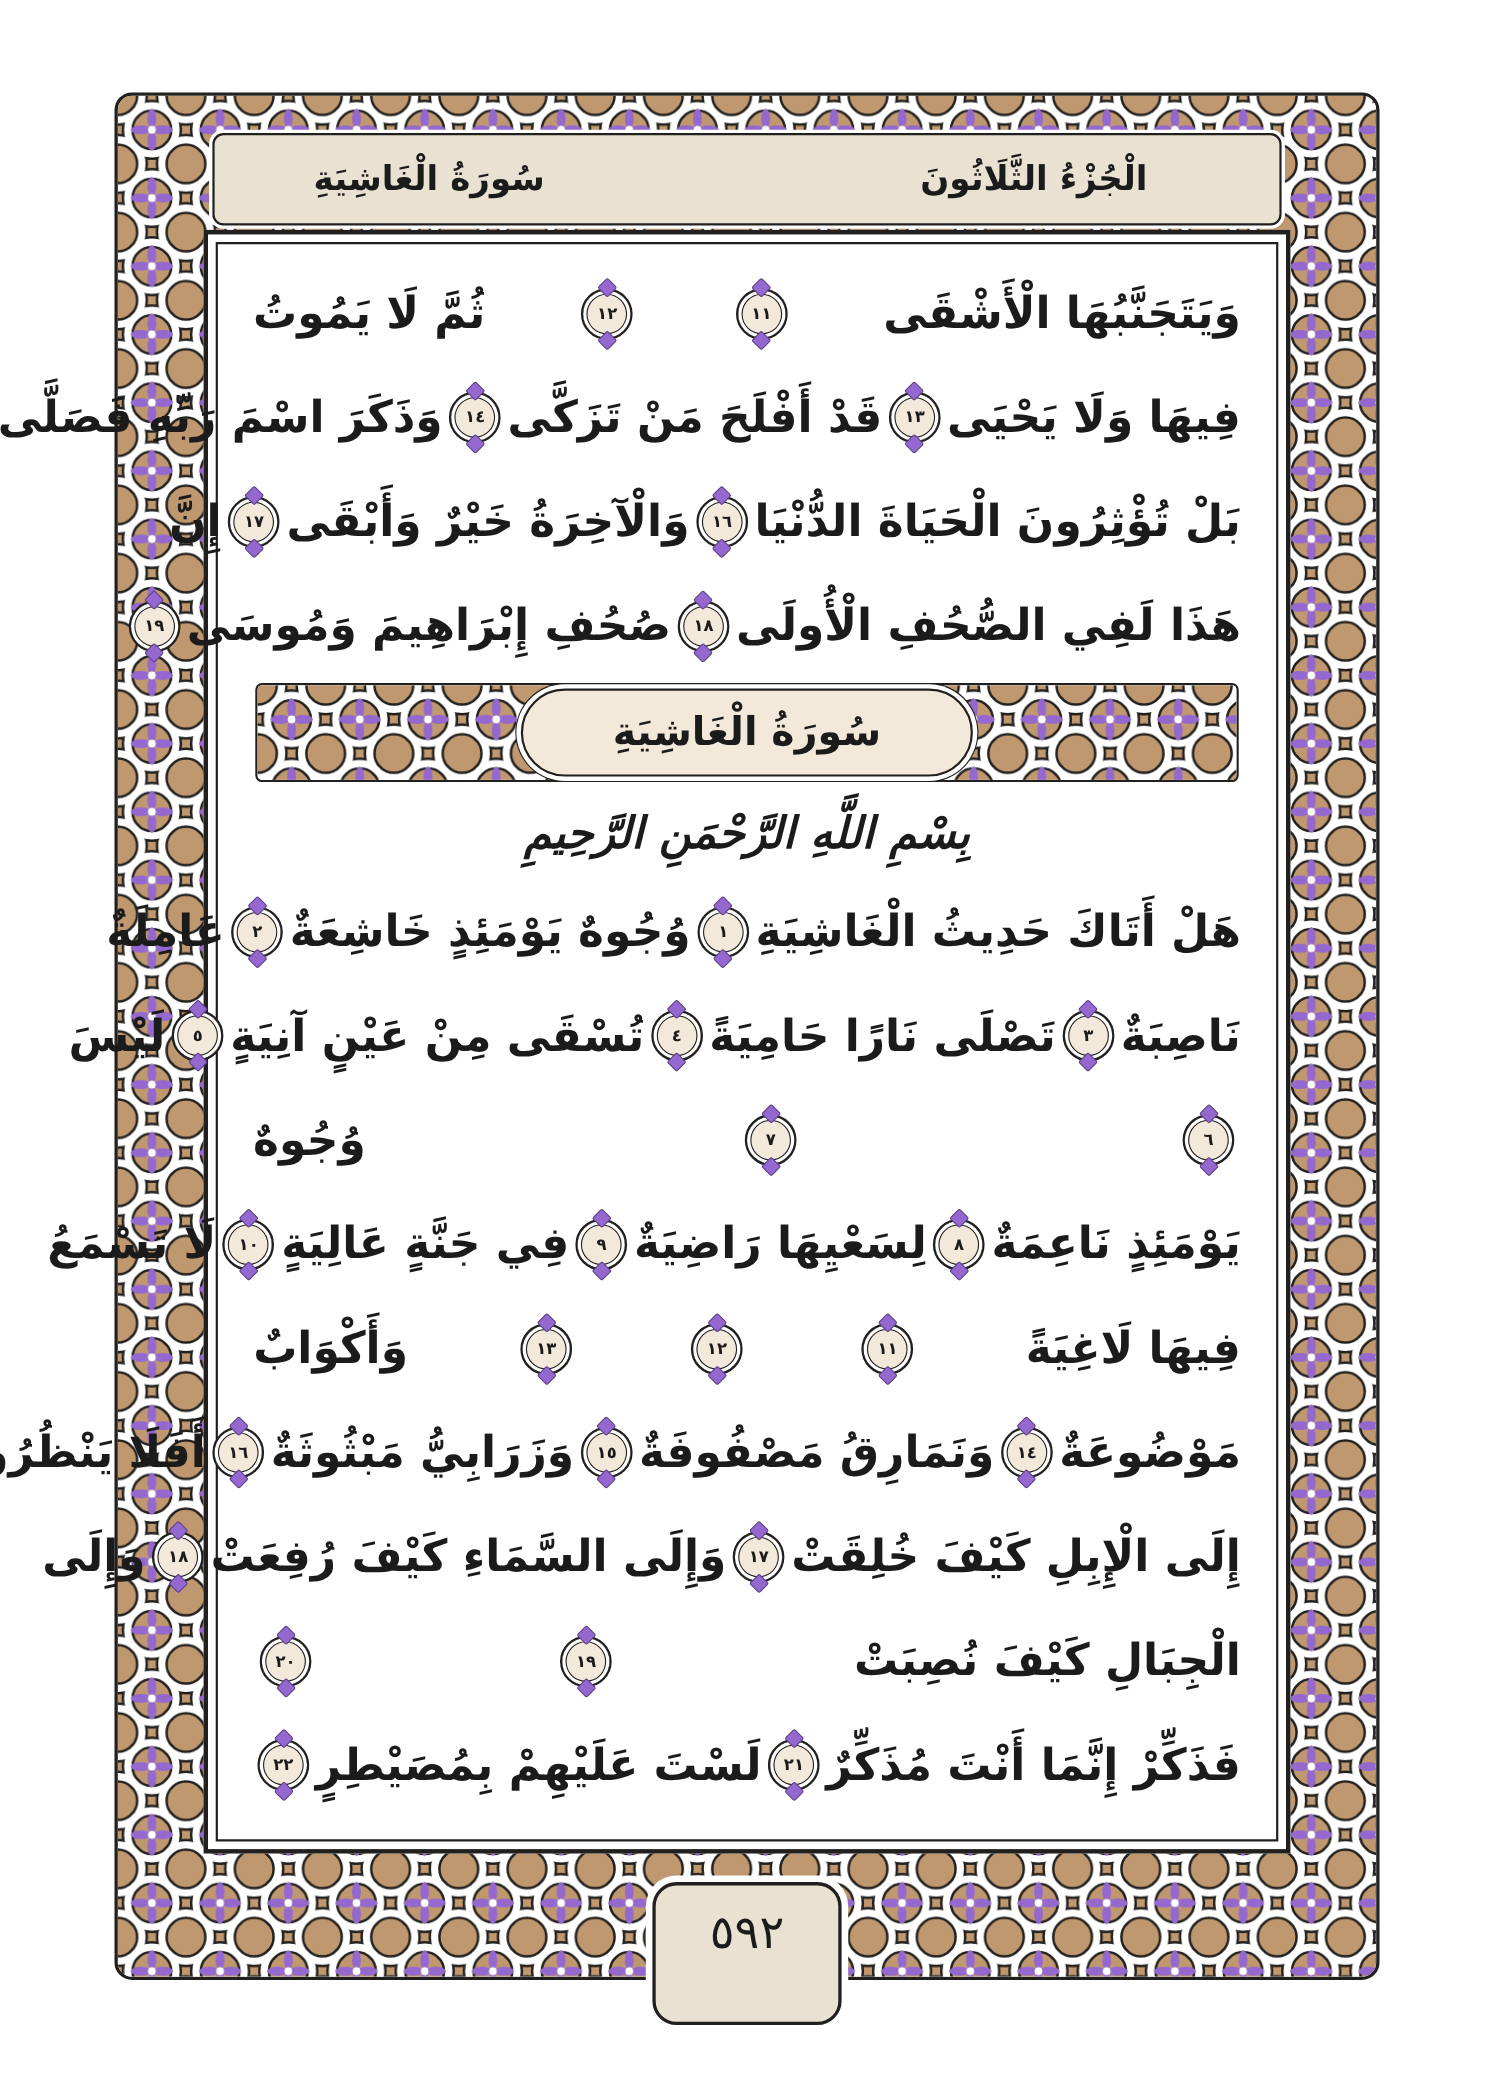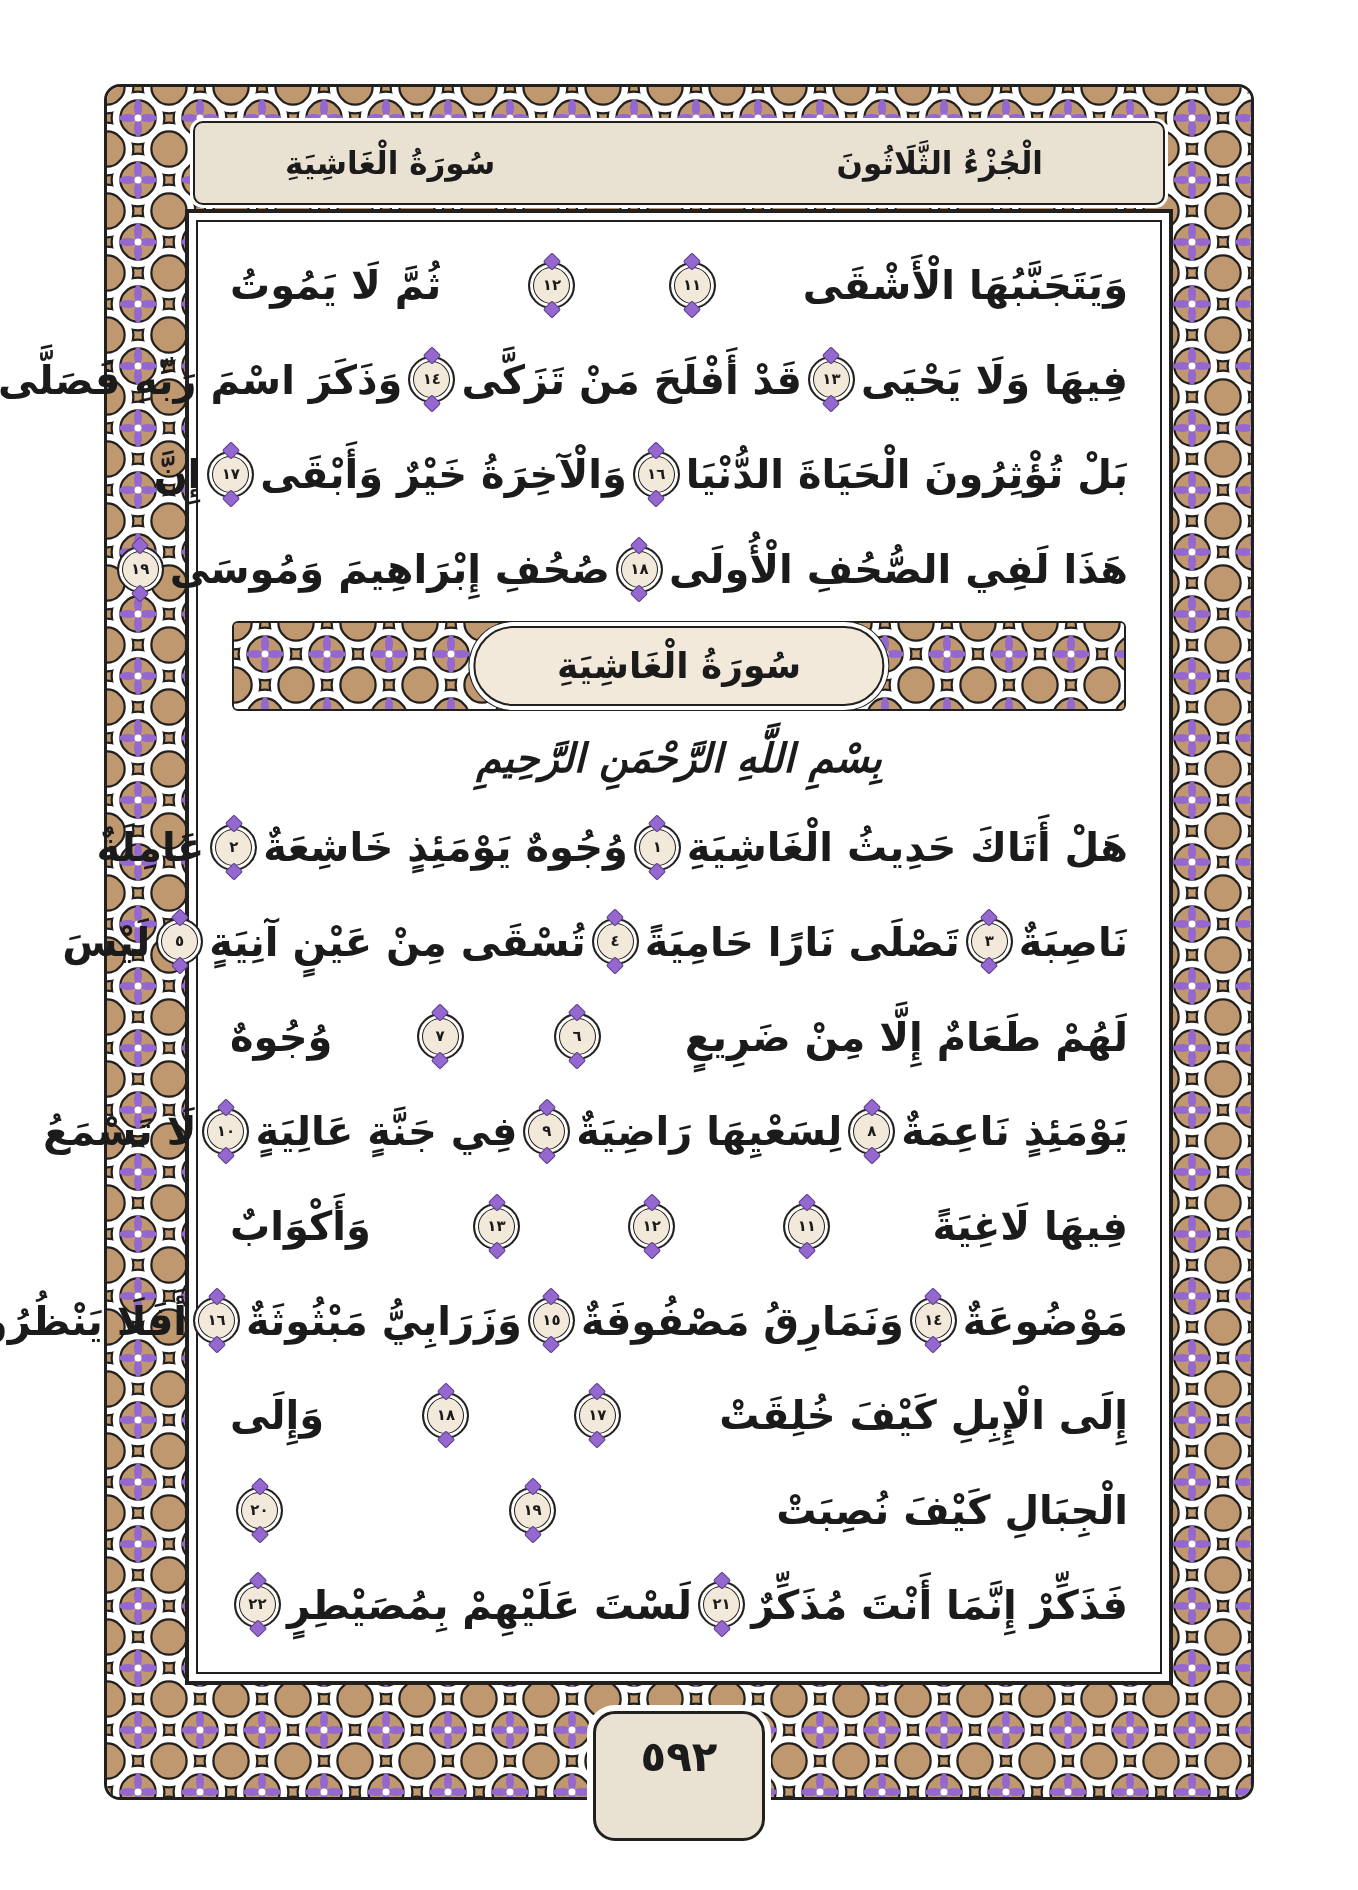--- a/index.html
+++ b/index.html
@@ -82,21 +82,21 @@
     font-size:40px; font-weight:bold; color:var(--text-black);font-style:italic;
   }
 
   
   .page-number{
     position:absolute; left:50%; bottom:-44px; transform:translateX(-50%);
     width:172px; height:130px; z-index:3;
     background:var(--band-cream); border:3px solid var(--ink); border-radius:22px;
     box-shadow:0 0 0 6px #fff;
     display:flex; align-items:flex-start; justify-content:center; padding-top:18px;
-    font-size:42px; font-weight:bold; color:var(--text-black);
+    font-size:42px; font-weight:normal; color:var(--text-black);
   }
 </style>
 </head>
 <body>
 
 <div class="page">
   <div class="frame">
 
     <svg class="pattern-fill" xmlns="http://www.w3.org/2000/svg" preserveAspectRatio="none">
       <defs>
@@ -209,21 +209,20 @@
             <span class="ayah">
               <span class="ayah-num">٤</span>
             </span>
             <span class="qtext">تُسْقَى مِنْ عَيْنٍ آنِيَةٍ</span>
             <span class="ayah">
               <span class="ayah-num">٥</span>
             </span>
             <span class="qtext">لَيْسَ</span>
           </div>
         <div class="qline">
-            <span class="qtext">لَهُمْ طَعَامٌ إِلَّا مِنْ ضَرِيعٍ</span>
             <span class="ayah">
               <span class="ayah-num">٦</span>
             </span>
             <span class="ayah">
               <span class="ayah-num">٧</span>
             </span>
             <span class="qtext">وُجُوهٌ</span>
           </div>
         <div class="qline">
             <span class="qtext">يَوْمَئِذٍ نَاعِمَةٌ</span>
@@ -266,20 +265,21 @@
             <span class="ayah">
               <span class="ayah-num">١٦</span>
             </span>
             <span class="qtext">أَفَلَا يَنْظُرُونَ</span>
           </div>
         <div class="qline">
             <span class="qtext">إِلَى الْإِبِلِ كَيْفَ خُلِقَتْ</span>
             <span class="ayah">
               <span class="ayah-num">١٧</span>
             </span>
+            <span class="qtext">وَإِلَى السَّمَاءِ كَيْفَ رُفِعَتْ</span>
             <span class="ayah">
               <span class="ayah-num">١٨</span>
             </span>
             <span class="qtext">وَإِلَى</span>
           </div>
         <div class="qline">
             <span class="qtext">الْجِبَالِ كَيْفَ نُصِبَتْ</span>
             <span class="ayah">
               <span class="ayah-num">١٩</span>
             </span>

